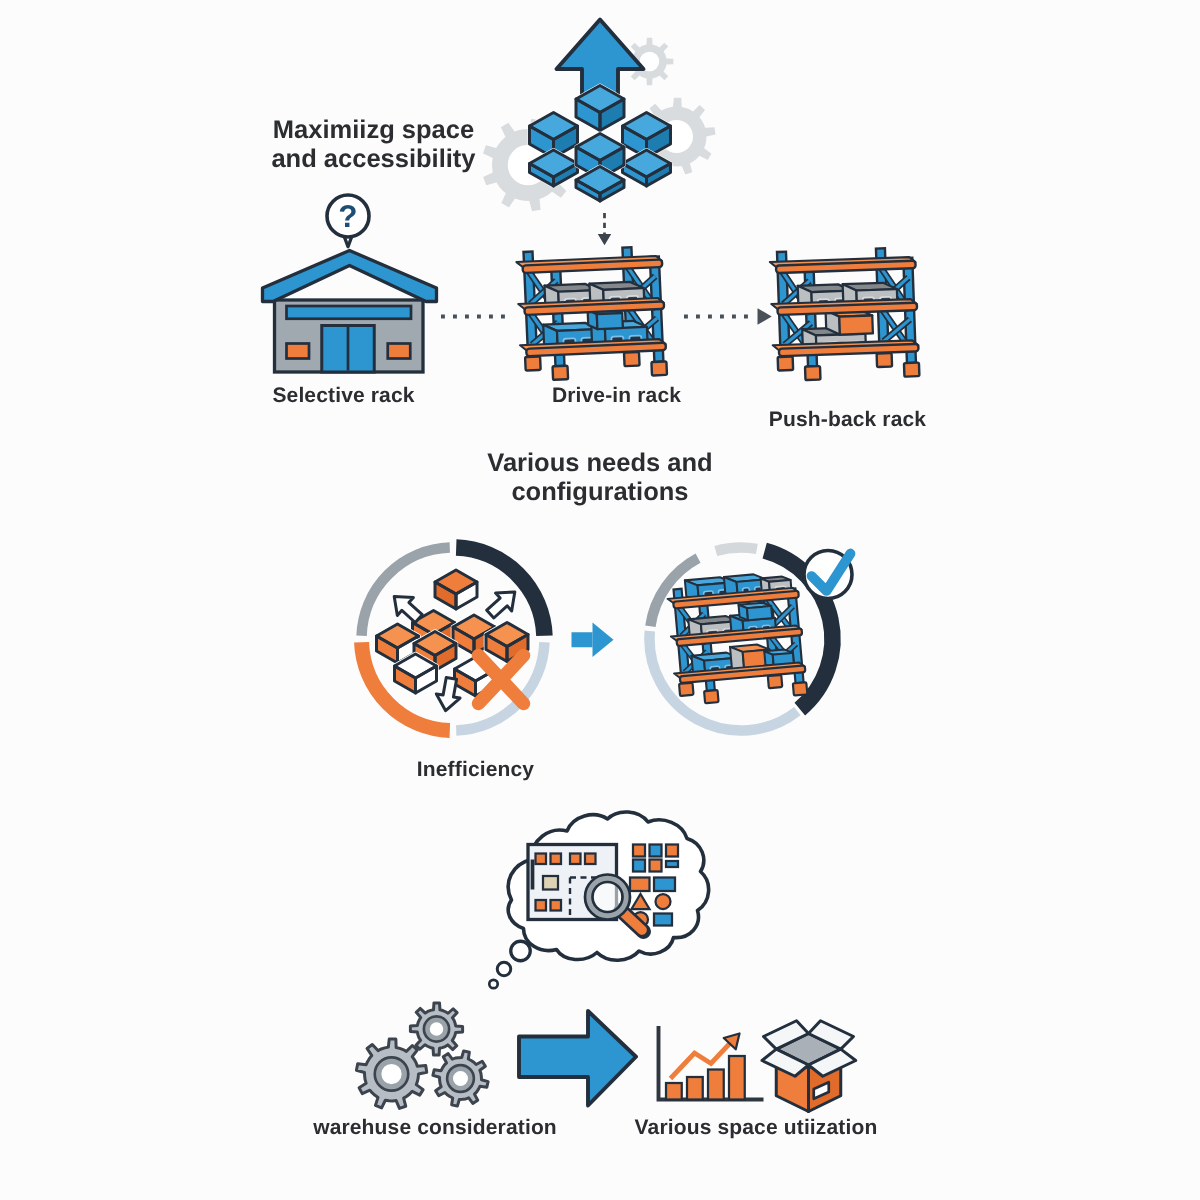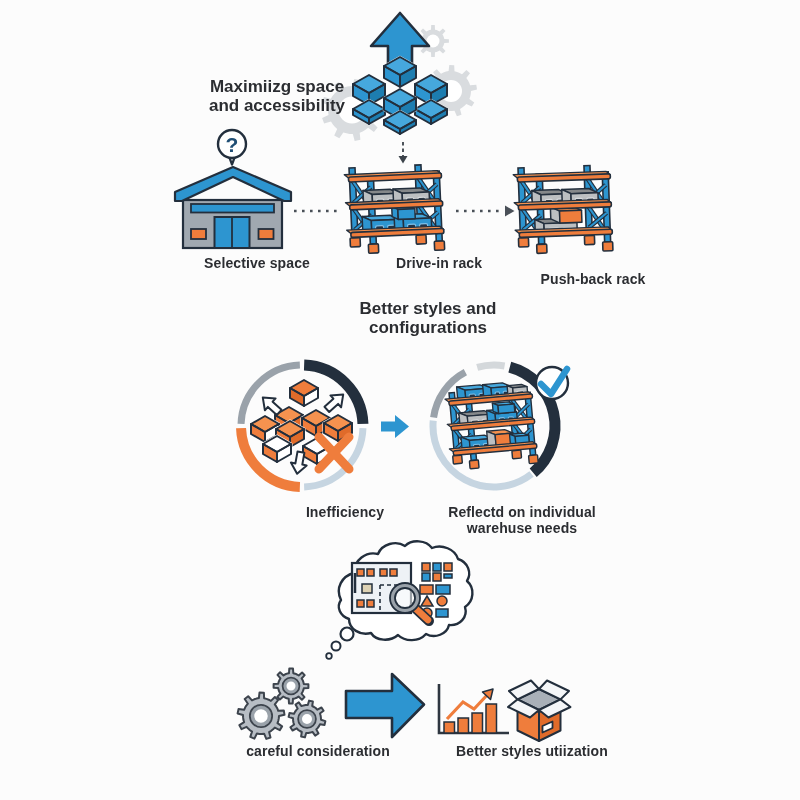--- a/index.html
+++ b/index.html
@@ -9,21 +9,21 @@
     --gear-mid:#b7bdc4; --gray:#9aa2aa; --building:#a0a8b0;
     --blue-gray:#c6d5e1; --gray-light:#d4d8db; --crate:#bcbfc1;
     --crate-top:#85888a; --plan:#eef2f6; --white:#ffffff; --bg:#fcfcfc;
   }
   html,body { margin:0; padding:0; }
   body { width:800px; height:800px; background:var(--bg); overflow:hidden;
          font-family:"Liberation Sans","DejaVu Sans",sans-serif; }
   .stage { position:relative; width:800px; height:800px; }
   #art { position:absolute; left:0; top:0; }
   .lbl { position:absolute; transform:translateX(-50%); white-space:pre-line; text-align:center;
-          font-size:14px; font-weight:bold; color:var(--ink); line-height:16px; letter-spacing:0.1px;margin-left:28px; }
+          font-size:14px; font-weight:bold; color:var(--ink); line-height:16px; letter-spacing:0.1px; }
   .lbl.heading { font-size:17px; line-height:18.5px; letter-spacing:0px; }
   .fB { fill:var(--blue); } .fBt { fill:var(--blue-top); } .fBd { fill:var(--blue-deep); }
   .fB2 { fill:var(--blue); }
   .fO { fill:var(--orange); } .fOd { fill:var(--orange-deep); } .fOt { fill:var(--orange-top); }
   .fW { fill:var(--white); } .fW2 { fill:#f4f6f8; }
   .fGl { fill:var(--gear-light); } .fGm { fill:var(--gear-mid); }
   .fBl { fill:var(--building); } .fCr { fill:var(--crate); } .fCt { fill:var(--crate-top); }
   .fPl { fill:var(--plan); }
   .fSl { fill:#353f4b; stroke:#d8dbde; stroke-width:1.2; } .fSlB { fill:#223346; stroke:#7fc0e8; stroke-width:1.2; }
   .sN { stroke:var(--navy); } .sN2 { stroke:var(--navy); stroke-width:1.5; }
@@ -464,24 +464,22 @@
           <polygon points="539.0,689.0 560.5,699.4 569.0,691.0 547.0,680.5" class="fW2 sN" stroke-width="2" stroke-linejoin="round"></polygon>
           <polygon points="517.5,699.4 539.0,710.0 530.0,717.5 508.0,707.0" class="fW2 sN" stroke-width="2" stroke-linejoin="round"></polygon>
           <polygon points="539.0,710.0 560.5,699.4 570.5,707.0 548.5,717.5" class="fW2 sN" stroke-width="2" stroke-linejoin="round"></polygon>
           <polygon points="542.5,726.0 552.5,721.5 552.5,728.0 542.5,732.5" fill="#ffffff" class="sN" stroke-width="1.8" stroke-linejoin="round"></polygon>
         </g>
       </g>
     </svg>
 
 <div class="lbl heading" style="left:249px;top:78px">Maximiizg space
 and accessibility</div>
-<div class="lbl" style="left:229px;top:255px">Selective space</div>
+<div class="lbl" style="left:229px;top:255px">Selective rack</div>
 <div class="lbl" style="left:411px;top:255px">Drive-in rack</div>
 <div class="lbl" style="left:565px;top:271px">Push-back rack</div>
-<div class="lbl heading" style="left:400px;top:300px">Better styles and
+<div class="lbl heading" style="left:400px;top:300px">Various needs and
 configurations</div>
 <div class="lbl" style="left:317px;top:504px">Inefficiency</div>
-<div class="lbl" style="left:494px;top:504px">Reflectd on individual
-warehuse needs</div>
-<div class="lbl" style="left:290px;top:743px">careful consideration</div>
-<div class="lbl" style="left:504px;top:743px">Better styles utiization</div>
+<div class="lbl" style="left:290px;top:743px">warehuse consideration</div>
+<div class="lbl" style="left:504px;top:743px">Various space utiization</div>
 
 </div>
 
 </body></html>

